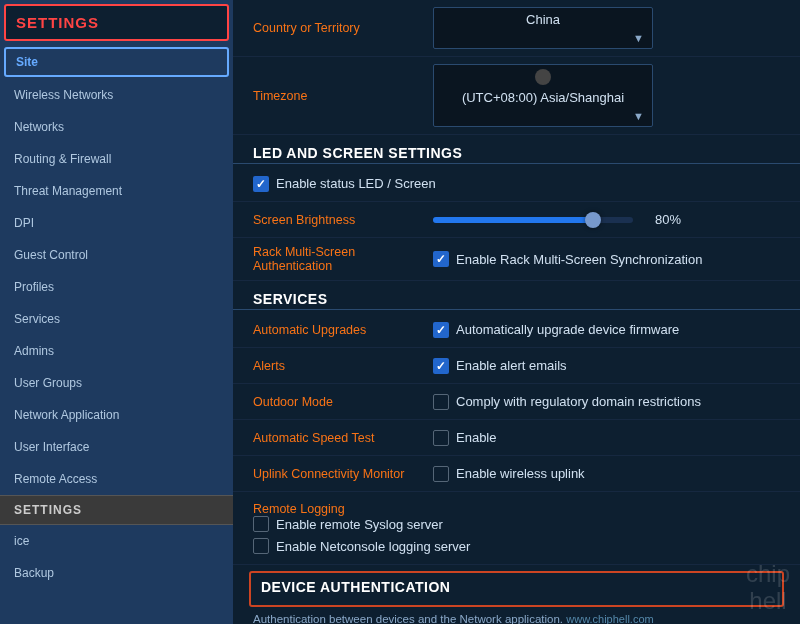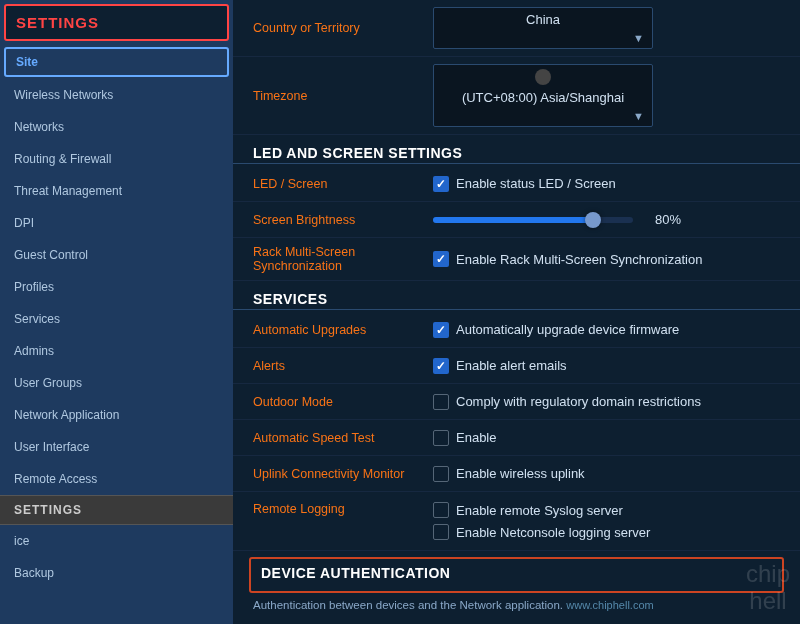--- a/index.html
+++ b/index.html
@@ -321,21 +321,20 @@
         <span style="width:16px;height:16px;background:#444;border-radius:50%;display:inline-block;flex-shrink:0;"></span>
         <span>(UTC+08:00) Asia/Shanghai</span>
         <span class="dropdown-arrow">▼</span>
       </div>
     </div>
   </div>
 
   <div class="section-title">LED AND SCREEN SETTINGS</div>
 
   <div class="form-row">
-    <div class="form-label">LED / Screen</div>
     <div class="form-control">
       <label class="checkbox-container">
         <div class="checkbox checked"></div>
         <span class="checkbox-label">Enable status LED / Screen</span>
       </label>
     </div>
   </div>
 
   <div class="form-row">
     <div class="form-label">Screen Brightness</div>
@@ -344,21 +343,21 @@
         <div class="slider-track">
           <div class="slider-fill" style="width: 80%;"></div>
           <div class="slider-thumb" style="left: 80%;"></div>
         </div>
         <span class="slider-value">80%</span>
       </div>
     </div>
   </div>
 
   <div class="form-row">
-    <div class="form-label">Rack Multi-Screen Synchronization</div>
+    <div class="form-label">Rack Multi-Screen Authentication</div>
     <div class="form-control">
       <label class="checkbox-container">
         <div class="checkbox checked"></div>
         <span class="checkbox-label">Enable Rack Multi-Screen Synchronization</span>
       </label>
     </div>
   </div>
 
 
   <div class="section-title">SERVICES</div>
@@ -406,21 +405,21 @@
   <div class="form-row">
     <div class="form-label">Uplink Connectivity Monitor</div>
     <div class="form-control">
       <label class="checkbox-container">
         <div class="checkbox unchecked"></div>
         <span class="checkbox-label">Enable wireless uplink</span>
       </label>
     </div>
   </div>
 
-  <div class="form-row" style="align-items:flex-start; padding-top:10px; padding-bottom:10px;">
+  <div class="form-row" style="align-items:flex-start; padding-top:10px; padding-bottom:10px;flex-direction:column;">
     <div class="form-label">Remote Logging</div>
     <div class="form-control" style="flex-direction:column; align-items:flex-start; gap:6px;">
       <label class="checkbox-container">
         <div class="checkbox unchecked"></div>
         <span class="checkbox-label">Enable remote Syslog server</span>
       </label>
       <label class="checkbox-container">
         <div class="checkbox unchecked"></div>
         <span class="checkbox-label">Enable Netconsole logging server</span>
       </label>

